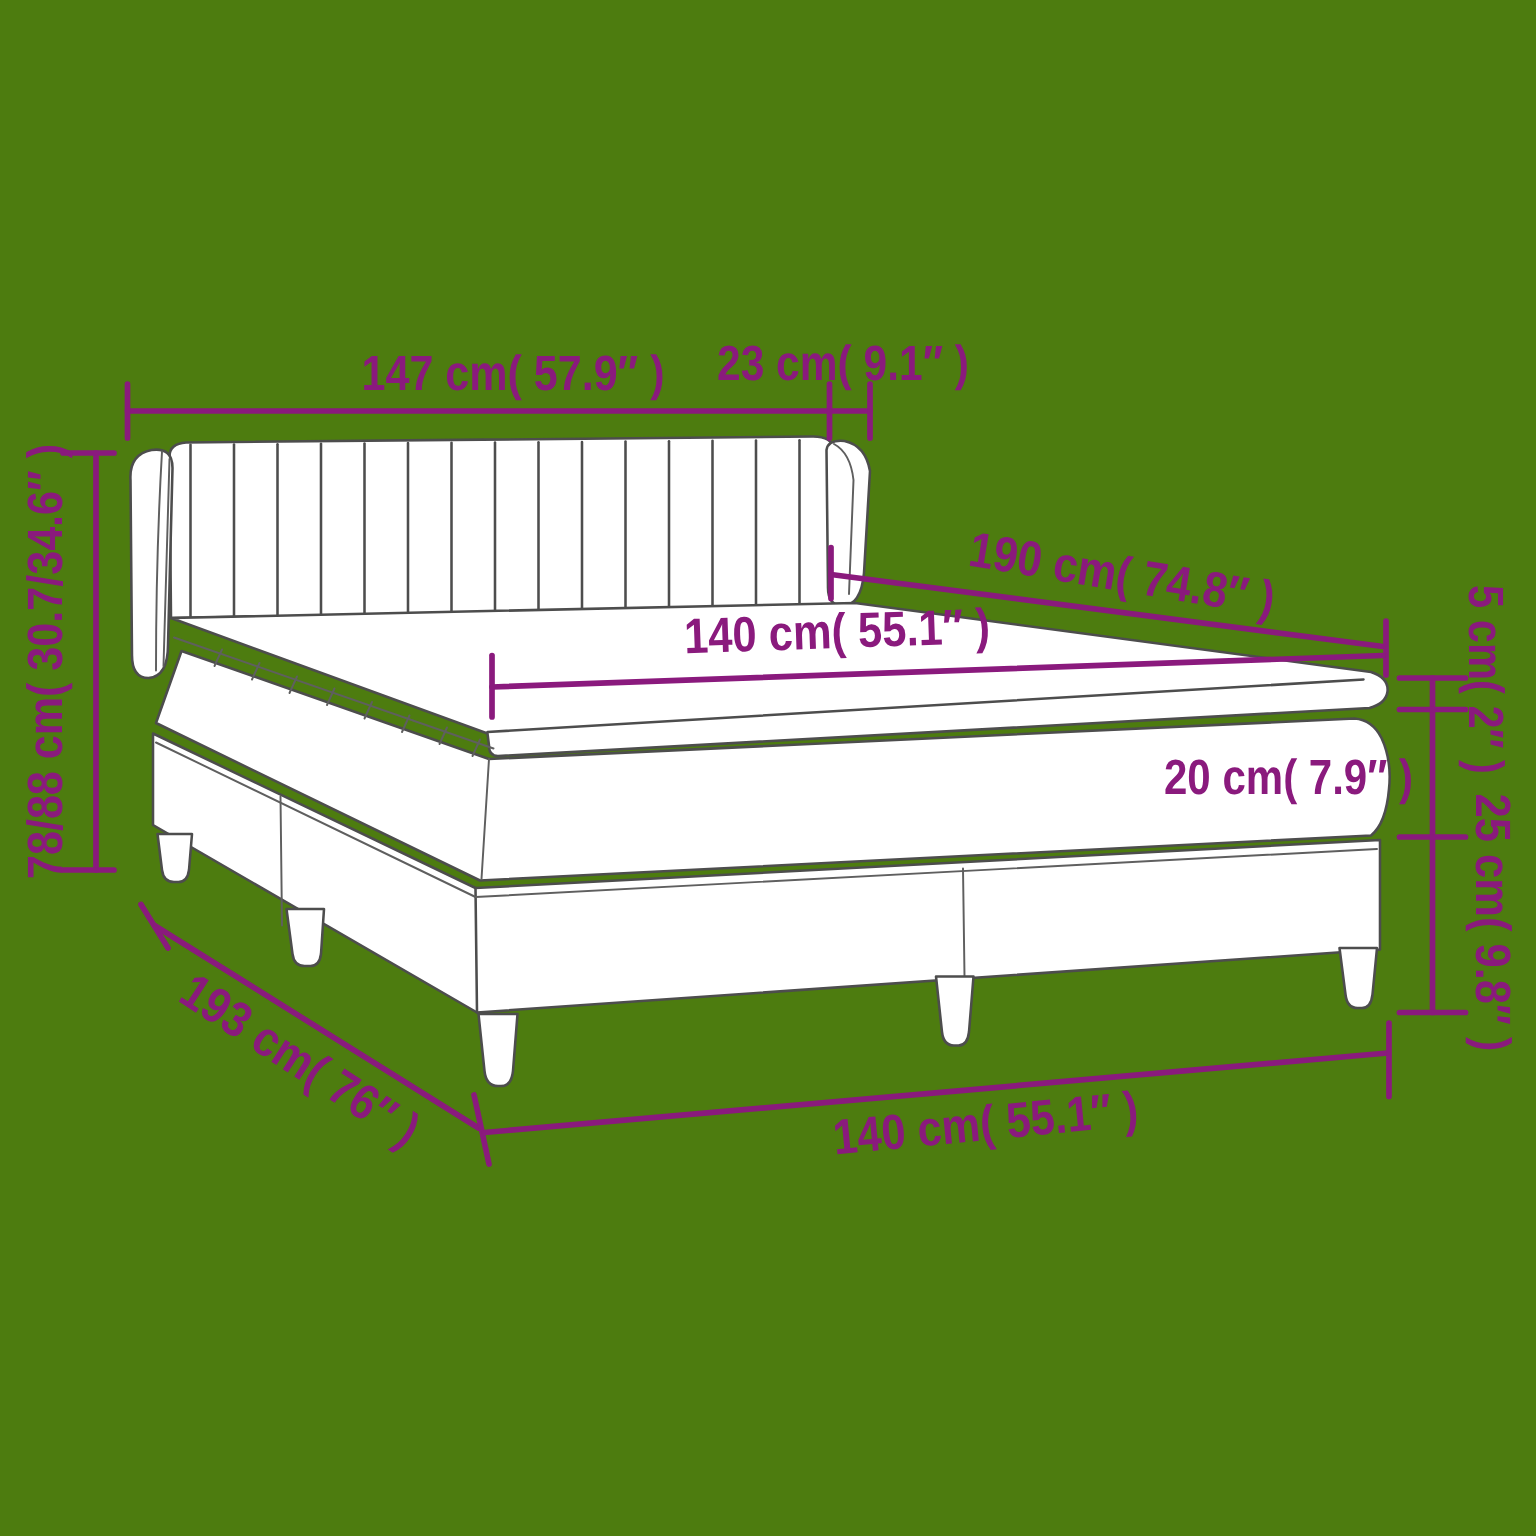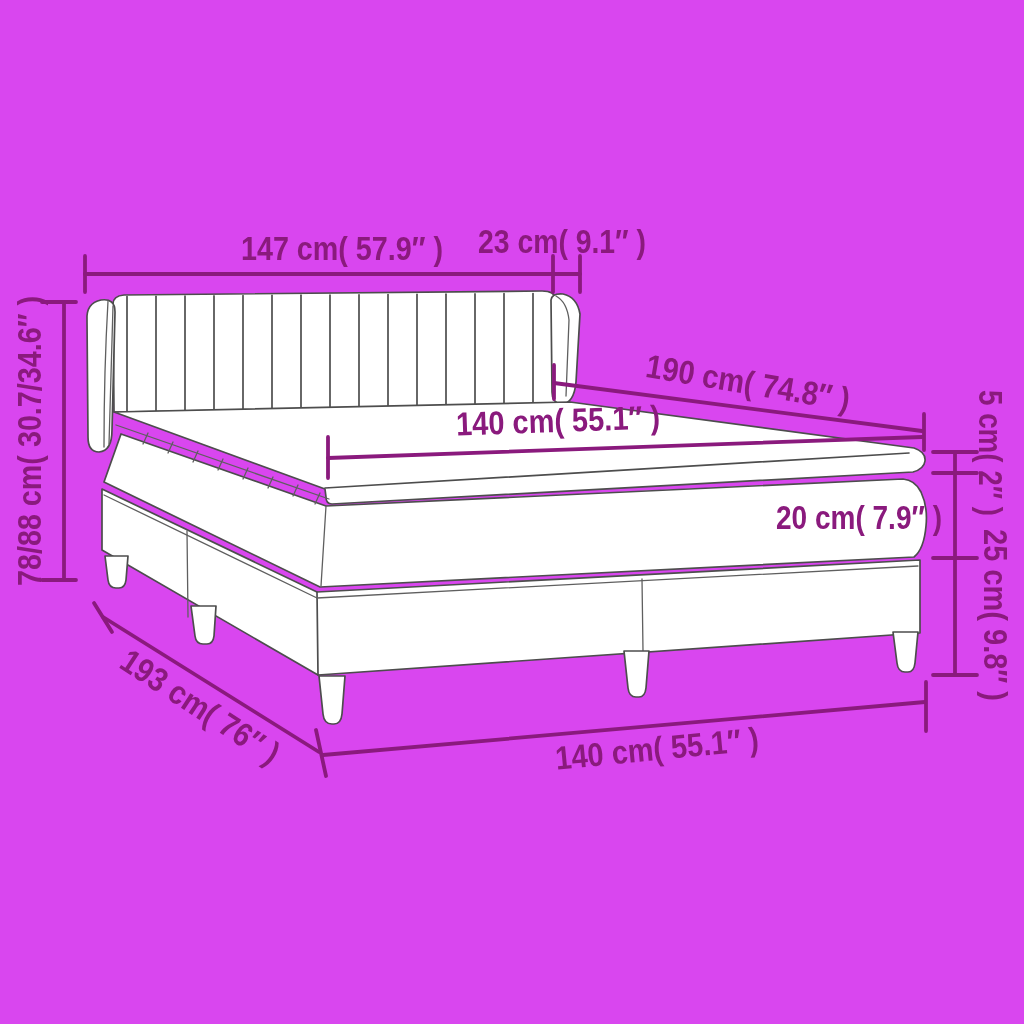--- a/index.html
+++ b/index.html
@@ -1,16 +1,16 @@
 <!DOCTYPE html>
 <html><head>
 <meta charset="utf-8">
 <style>
   html,body{margin:0;padding:0;background:#ffffff;}
-  .stage{width:1024px;height:1024px;position:relative;background:#d946ef;overflow:hidden;}
+  .stage{width:1024px;height:1024px;position:relative;background:#4d7c0f;overflow:hidden;}
   svg{display:block;}
   .outline{fill:#ffffff;stroke:#4d4d4d;stroke-width:1.7;stroke-linejoin:round;}
   .line{fill:none;stroke:#4d4d4d;stroke-width:1.7;stroke-linecap:round;}
   .thin{fill:none;stroke:#5f5f5f;stroke-width:1.3;stroke-linecap:round;}
   .dim{fill:none;stroke:#8a1a7d;stroke-width:3.8;stroke-linecap:round;}
   .dimlabel{font-family:"Liberation Sans","DejaVu Sans",sans-serif;
             font-weight:bold;font-size:33px;fill:#8a1a7d;}
 </style>
 </head>
 <body>

